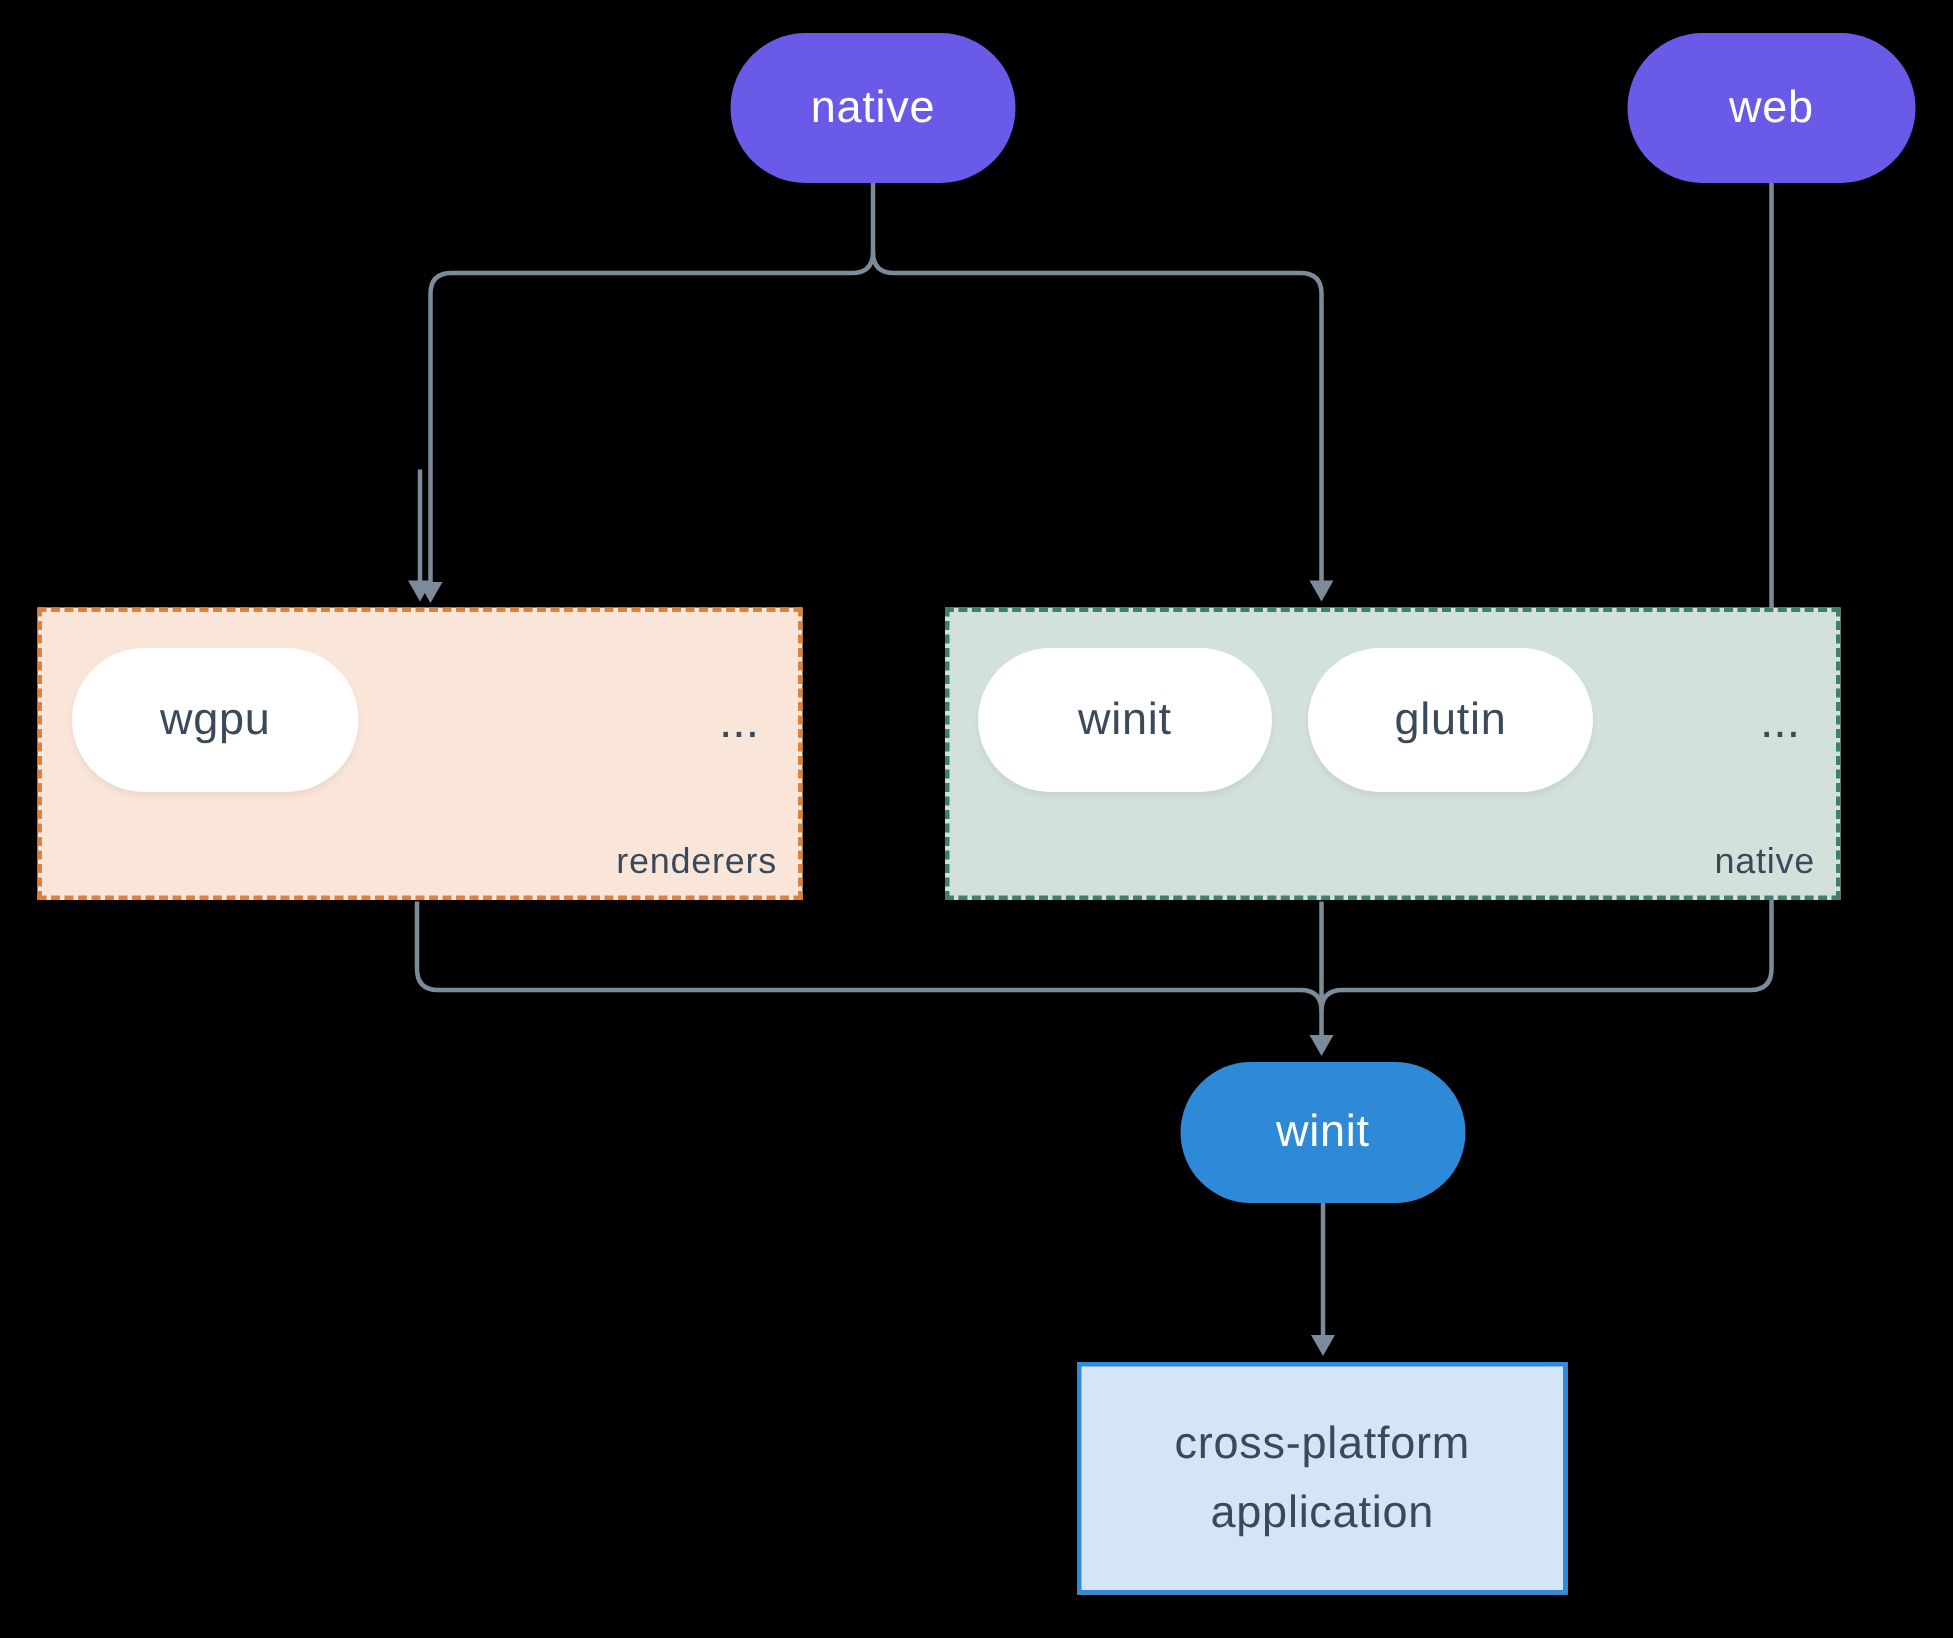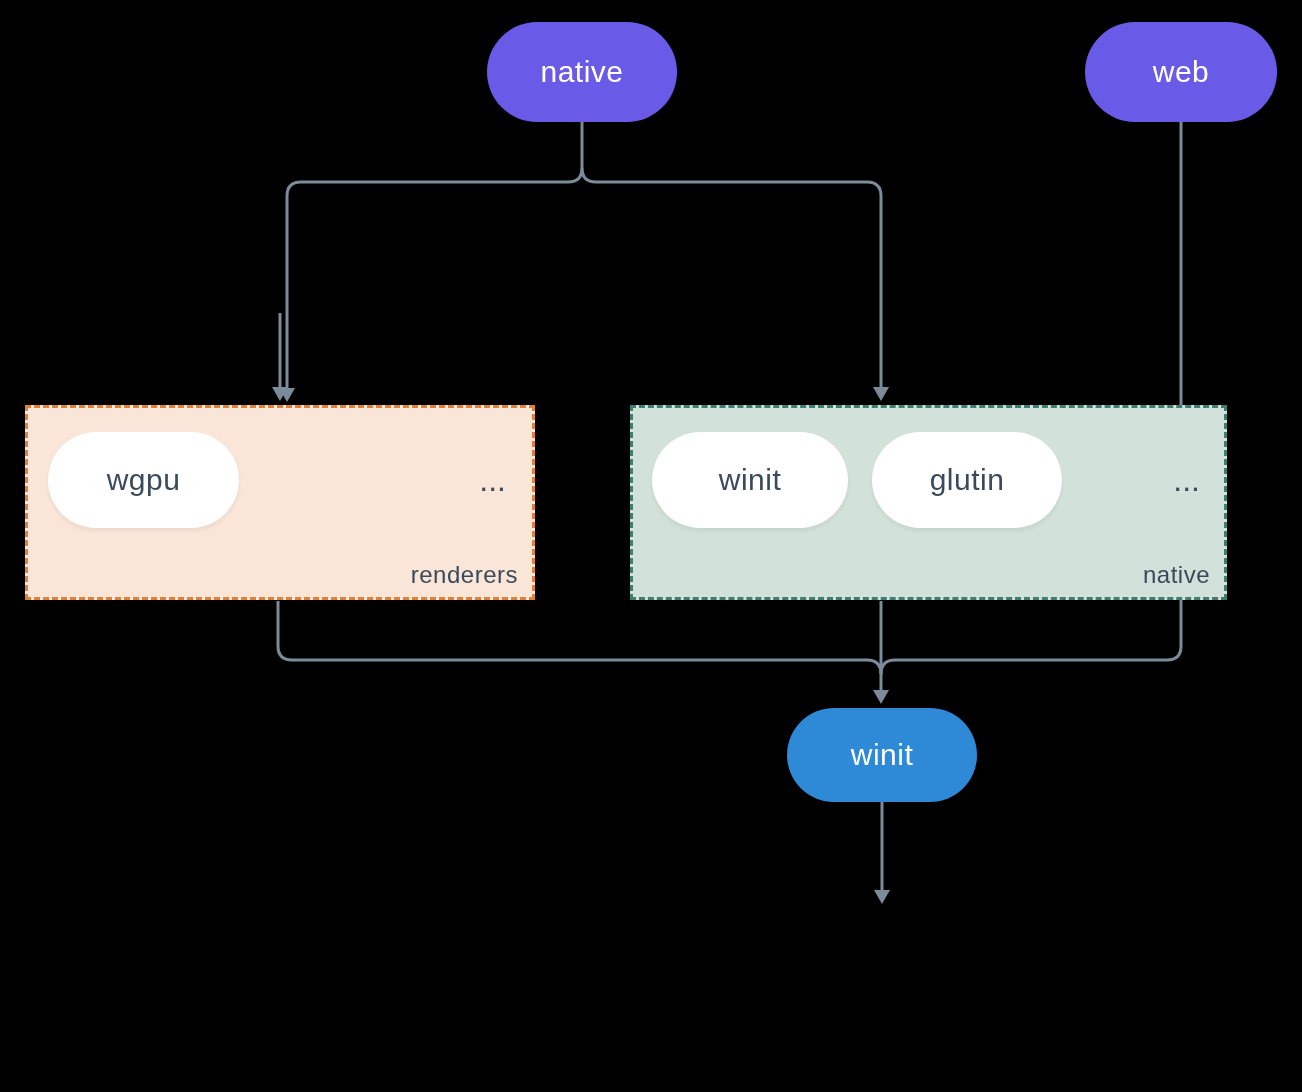--- a/index.html
+++ b/index.html
@@ -146,14 +146,15 @@
 
   <div class="group shells">
     <div class="pill white pill-winit">winit</div>
     <div class="pill white pill-glutin">glutin</div>
     <span class="ellipsis">...</span>
     <span class="group-label">native</span>
   </div>
 
   <div class="pill blue node-iced">winit</div>
 
+  <div class="app-box">cross-platform application</div>
 
 </div>
 
 </body></html>

